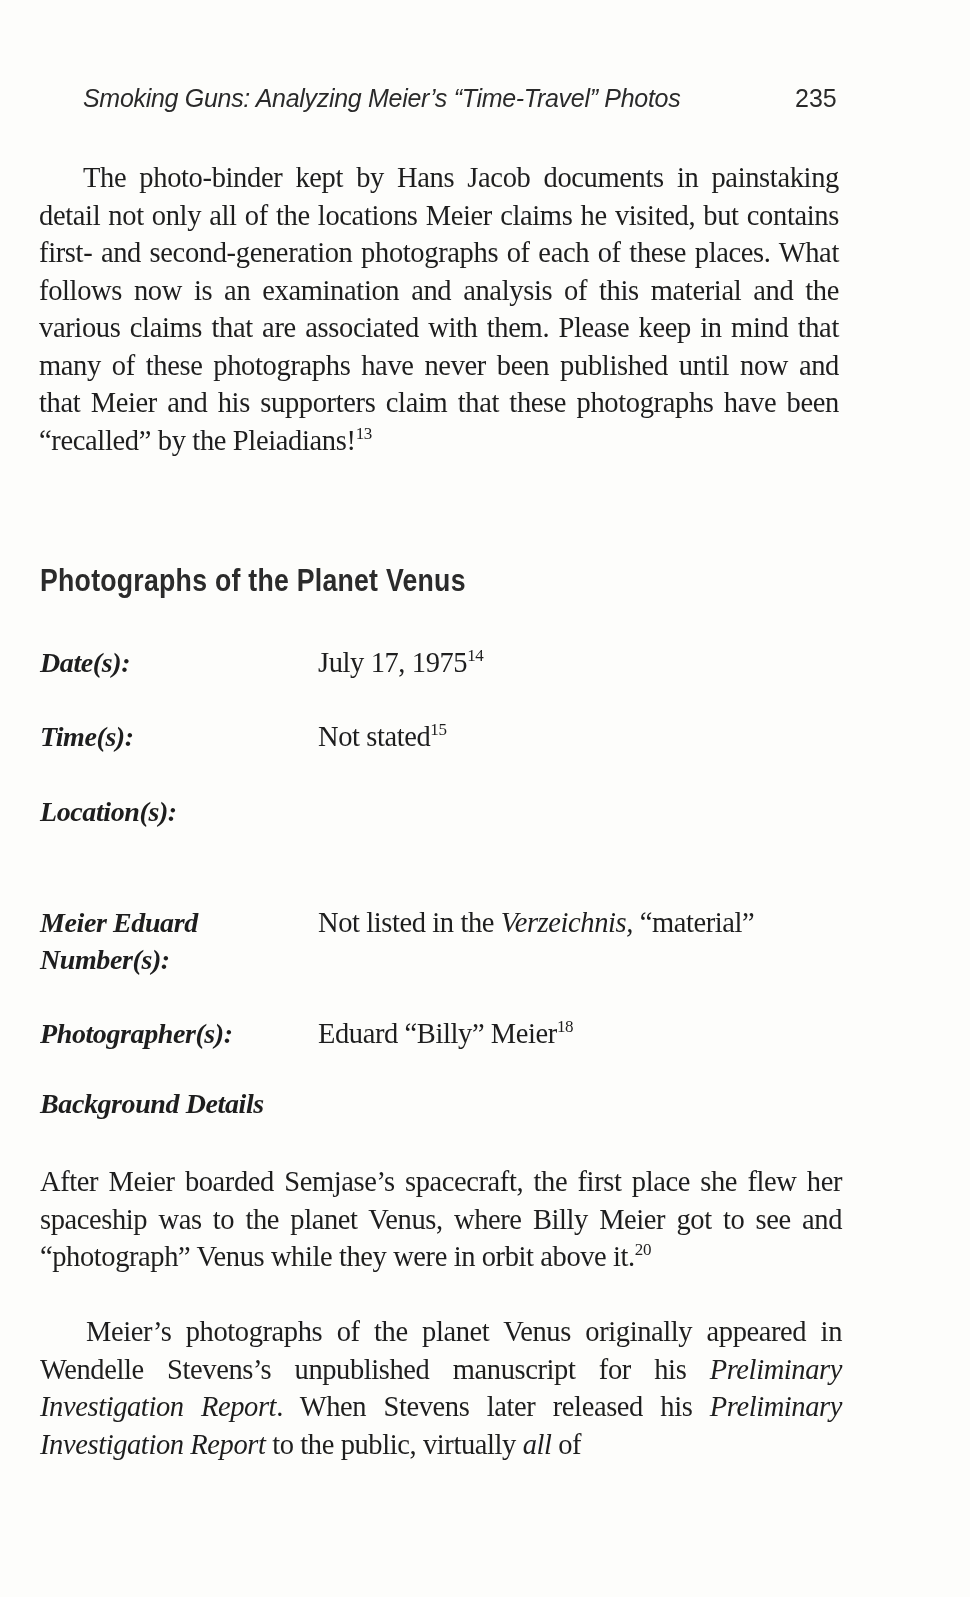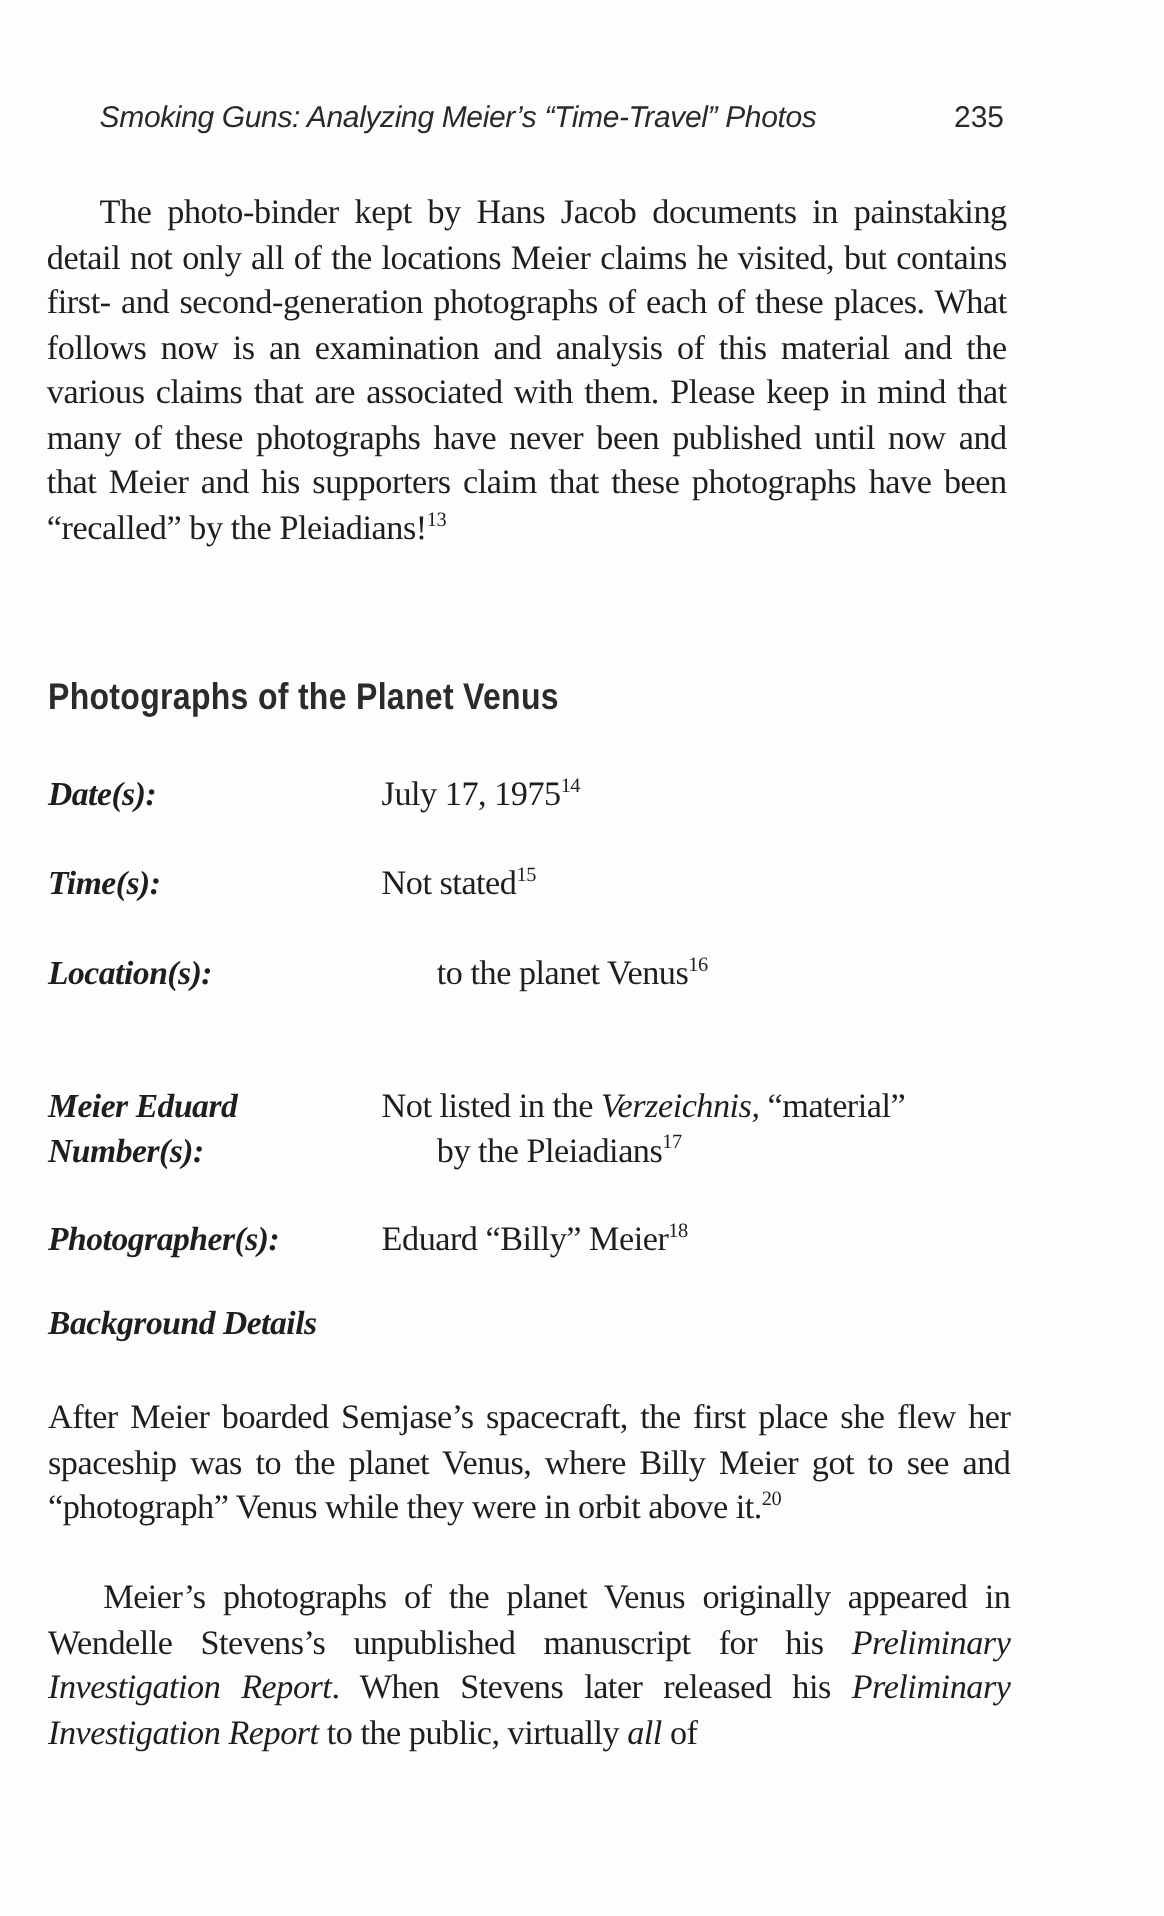--- a/index.html
+++ b/index.html
@@ -128,26 +128,26 @@
   <span class="field-value"><span>July 17, 1975</span><sup>14</sup></span>
 </div>
 
 <div class="field-row" style="top:718px;">
   <span class="field-label bold">Time(s):</span>
   <span class="field-value"><span>Not stated</span><sup>15</sup></span>
 </div>
 
 <div class="field-row" style="top:793px;">
   <span class="field-label bold">Location(s):</span>
-  <span class="field-value"><span class="cont"><span>to the planet Venus</span><sup>16</sup></span></span>
+  <span class="field-value"></span>
 </div>
 
 <div class="field-row" style="top:904px;">
   <span class="field-label bold"><span>Meier Eduard</span><br><span>Number(s):</span></span>
-  <span class="field-value"><span>Not listed in the </span><span class="ital">Verzeichnis,</span><span> “material”</span><span class="cont"><span>by the Pleiadians</span><sup>17</sup></span></span>
+  <span class="field-value"><span>Not listed in the </span><span class="ital">Verzeichnis,</span><span> “material”</span></span>
 </div>
 
 <div class="field-row" style="top:1015px;">
   <span class="field-label bold">Photographer(s):</span>
   <span class="field-value"><span>Eduard “Billy” Meier</span><sup>18</sup></span>
 </div>
 
 <div class="subheading">Background Details</div>
 
 <p class="body-text para2"><span>After Meier boarded Semjase’s spacecraft, the first place she flew her spaceship was to the planet Venus, where Billy Meier got to see and “photograph” Venus while they were in orbit above it.</span><sup>20</sup></p>

